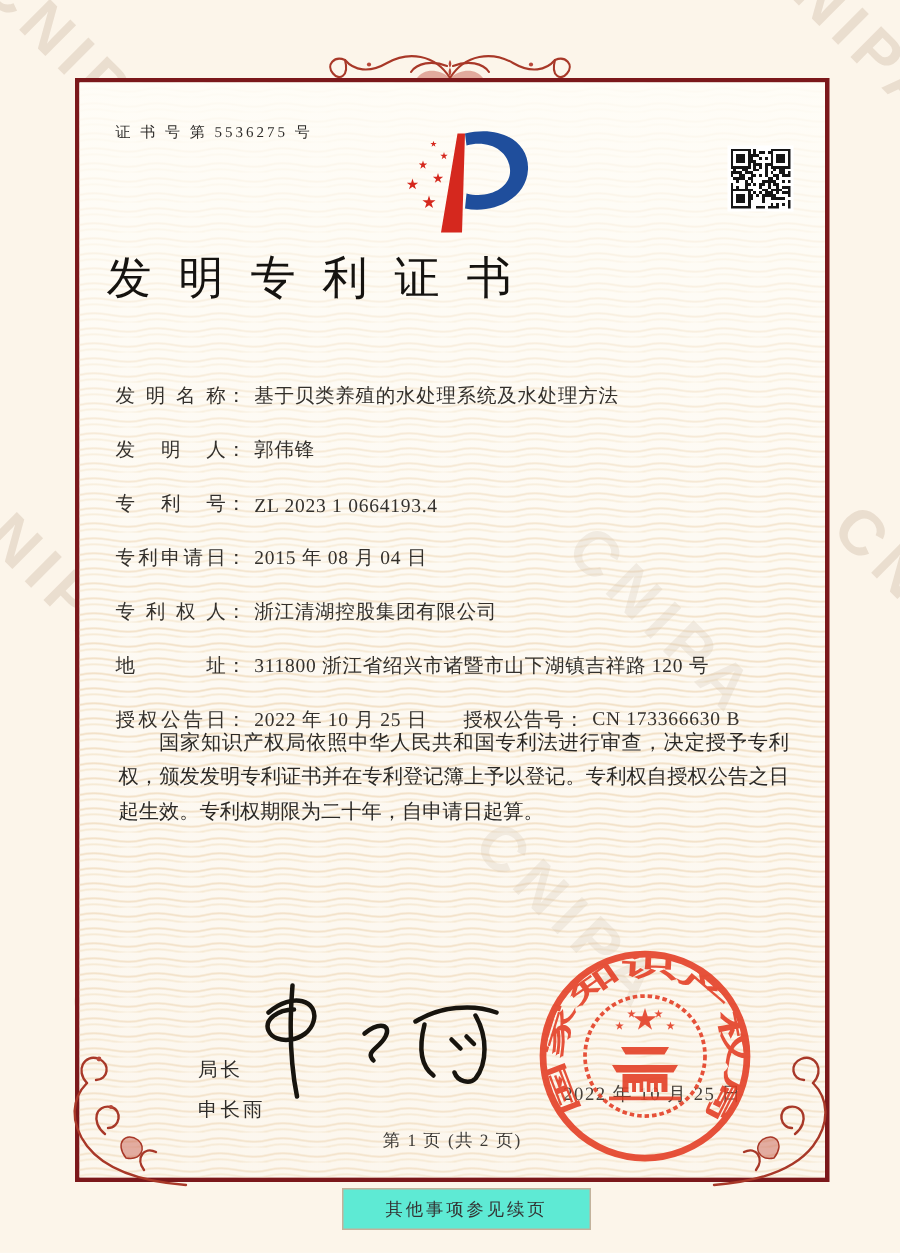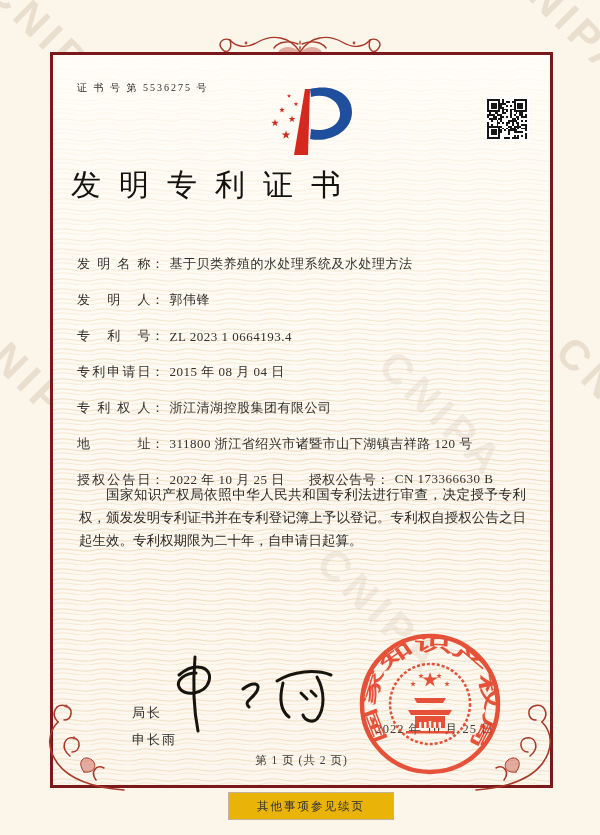--- a/index.html
+++ b/index.html
@@ -30,21 +30,21 @@
             color:#2b2926;text-align:justify;}
   .bodytext p{margin:0 0 9px 0;text-indent:2em;}
   .signatory{position:absolute;left:32px;top:644px;font-size:13.5px;line-height:27px;color:#2e2c2a;
              letter-spacing:2px;font-family:Liberation Serif, serif;font-size:13px;margin-left:47px;}
   .signature{position:absolute;left:112px;top:596px;}
   .sealdate{position:absolute;left:310px;top:666px;width:144px;text-align:center;font-size:12.5px;
             color:#46403a;letter-spacing:1px;}
   .seal{position:absolute;left:304px;top:576px;}
   .pageinfo{position:absolute;left:0;top:698px;width:100%;text-align:center;font-size:11.5px;
             color:#3c3a36;letter-spacing:1px;}
-  .contbox{position:absolute;left:228px;top:792px;width:164px;height:26px;background:#eab308;
+  .contbox{position:absolute;left:228px;top:792px;width:164px;height:26px;background:#5eead4;
            border:1px solid #c3b29c;display:flex;align-items:center;justify-content:center;
            font-size:11.5px;letter-spacing:2px;color:#333;}
   .ornament-top{position:absolute;left:194px;top:30px;}
   .corner{position:absolute;}
   .corner.br{transform:scaleX(-1);}
 </style>
 </head>
 <body>
 
 <div class="page">

